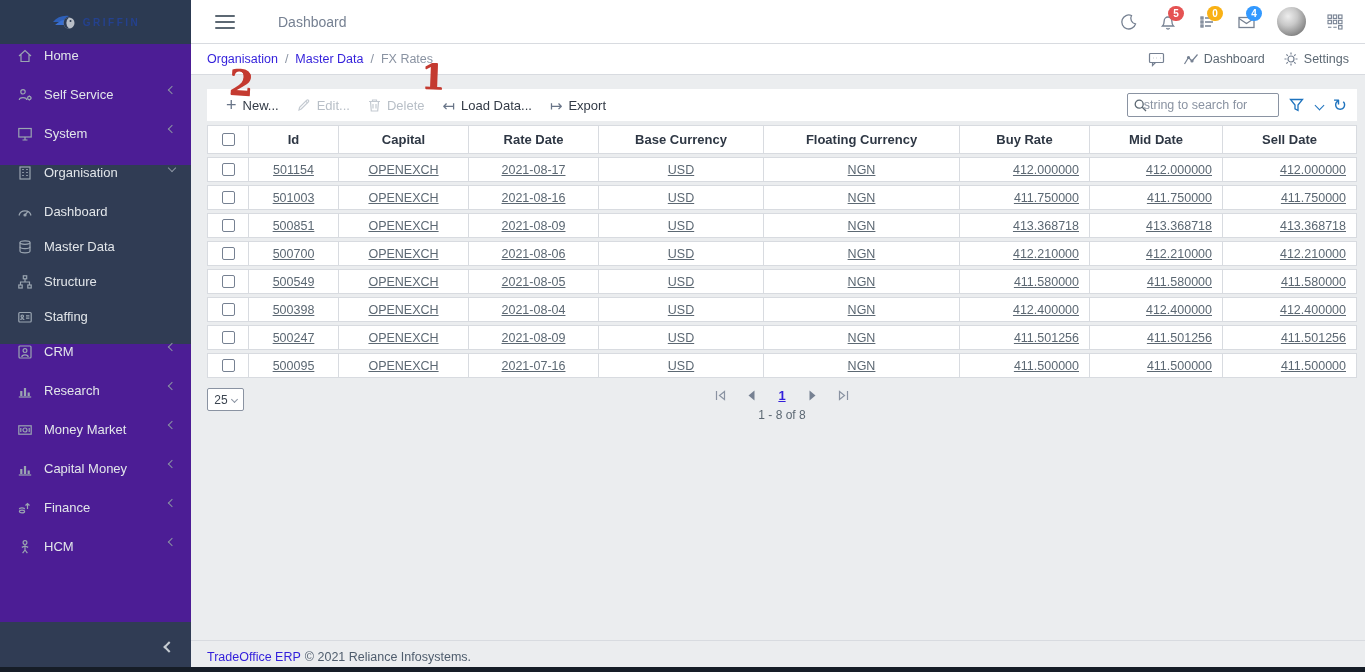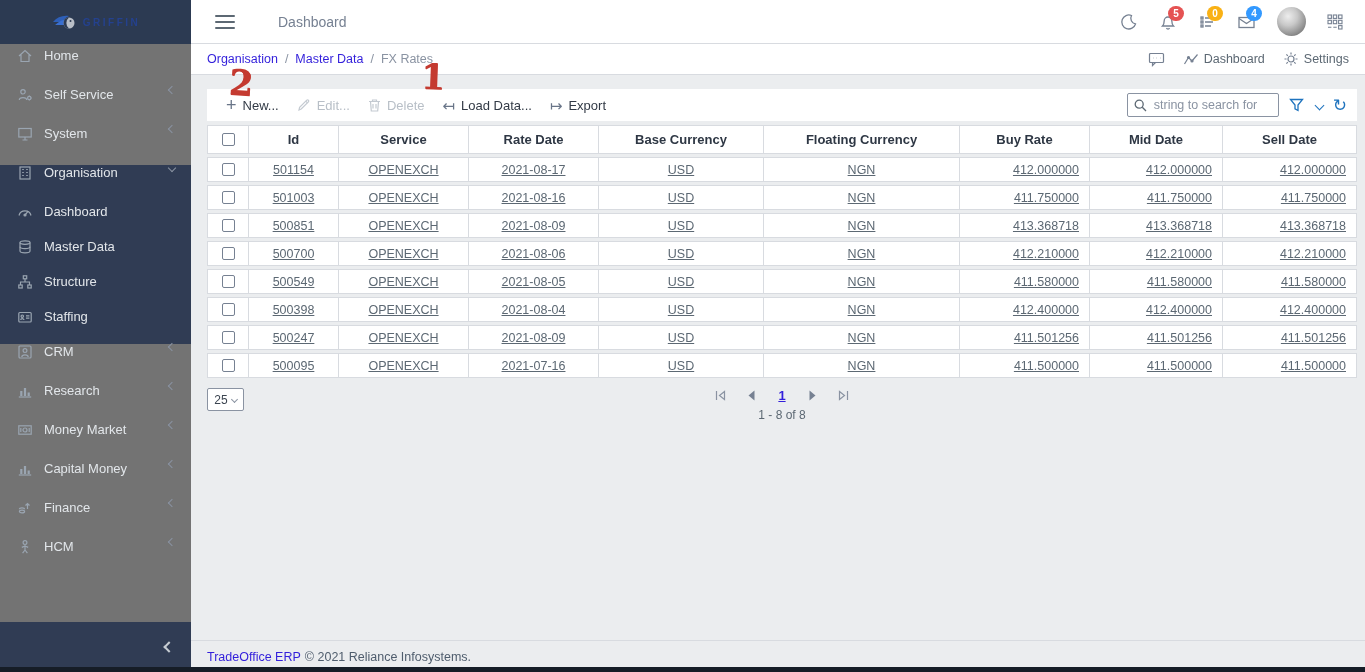--- a/index.html
+++ b/index.html
@@ -6,21 +6,21 @@
   html, body { width: 1365px; height: 672px; overflow: hidden; }
   body {
     font-family: "Liberation Sans", sans-serif;
     font-size: 13px;
     background: #ebedef;
     position: relative;
     display: flex;
   }
 
   
-  .sidebar { width: 191px; height: 672px; background: #737373; flex: 0 0 191px; display: flex; flex-direction: column; }
+  .sidebar { width: 191px; height: 672px; background: #4c1d95; flex: 0 0 191px; display: flex; flex-direction: column; }
   .logo-band { height: 44px; background: #2c3a52; display: flex; align-items: center; justify-content: center; gap: 6px; }
   .logo-band svg { display: block; }
   .brand-text { color: #24418e; font-size: 10px; font-weight: bold; letter-spacing: 2.5px; }
   .side-nav { flex: 1 1 auto; overflow: hidden; padding-top: 4px; }
   .nav-item { height: 39px; display: flex; align-items: flex-start; padding: 0 16px 0 17px; color: #e2e6ea; cursor: pointer; font-size: 13px; }
   .nav-item .nav-icon { width: 16px; height: 16px; margin-right: 11px; color: #9aa5b1; flex: 0 0 16px; }
   .nav-item .nav-label { flex: 1 1 auto; }
   .nav-item.sub, .nav-item.group-head { background: #303c54; }
   .nav-item.sub { height: 35px; }
   .chev { width: 6px; height: 6px; border-left: 1.5px solid #8a93a2; border-bottom: 1.5px solid #8a93a2; display: inline-block; }
@@ -57,21 +57,21 @@
   
   .toolbar { background: #fff; height: 32px; display: flex; align-items: center; padding: 0 10px; margin-bottom: 4px; }
   .tbtn { display: flex; align-items: center; gap: 6px; padding: 0 9px; color: #323a46; cursor: pointer; font-size: 13px; height: 100%; }
   .tbtn .ticon { color: #697588; font-size: 15px; line-height: 1; display: flex; align-items: center; }
   .tbtn.disabled { color: #b8bfc7; cursor: default; }
   .tbtn.disabled .ticon { color: #c4cad1; }
   .arrow-glyph { font-size: 15px; }
   .toolbar-right { margin-left: auto; display: flex; align-items: center; gap: 10px; }
   .search-wrap { position: relative; }
   .search-wrap svg { position: absolute; left: 6px; top: 5px; color: #5c6873; }
-  .search-input { width: 152px; height: 24px; border: 1px solid #8a93a2; border-radius: 2px; padding: 0 6px 0 26px; font-size: 12.5px; font-family: "Liberation Sans", sans-serif; color: #0369a1; outline: none; }
+  .search-input { width: 152px; height: 24px; border: 1px solid #8a93a2; border-radius: 2px; padding: 0 6px 0 16px; font-size: 12.5px; font-family: "Liberation Sans", sans-serif; color: #0369a1; outline: none; }
   .search-input::placeholder { color: #8a93a2; }
   .blue-ic { color: #1e73be; cursor: pointer; display: flex; align-items: center; }
   .filter-chev { width: 7px; height: 7px; border-left: 1.5px solid #1e73be; border-bottom: 1.5px solid #1e73be; transform: rotate(-45deg); margin-left: 2px; cursor: pointer; }
   .refresh-glyph { font-size: 17px; color: #1e73be; cursor: pointer; line-height: 1; }
 
   
   .grid { width: 1150px; }
   .t-row { display: flex; background: #fff; border: 1px solid #d8dbe0; margin-bottom: 3px; align-items: stretch; }
   .t-row.head { font-weight: bold; color: #2e3744; height: 29px; }
   .t-row.body { height: 25px; color: #5c6873; font-size: 12.5px; cursor: pointer; text-decoration: underline; }
@@ -382,21 +382,21 @@
         <span class="refresh-glyph">↻</span>
       </div>
     </div>
 
     <div class="grid" id="grid">
         <div class="t-row head">
           <div class="t-cell c0">
             <span class="cb"></span>
           </div>
           <div class="t-cell c1">Id</div>
-          <div class="t-cell c2">Service</div>
+          <div class="t-cell c2">Capital</div>
           <div class="t-cell c3">Rate Date</div>
           <div class="t-cell c4">Base Currency</div>
           <div class="t-cell c5">Floating Currency</div>
           <div class="t-cell c6">Buy Rate</div>
           <div class="t-cell c7">Mid Date</div>
           <div class="t-cell c8">Sell Date</div>
         </div>
         <div class="t-row body">
           <div class="t-cell c0">
             <span class="cb"></span>

